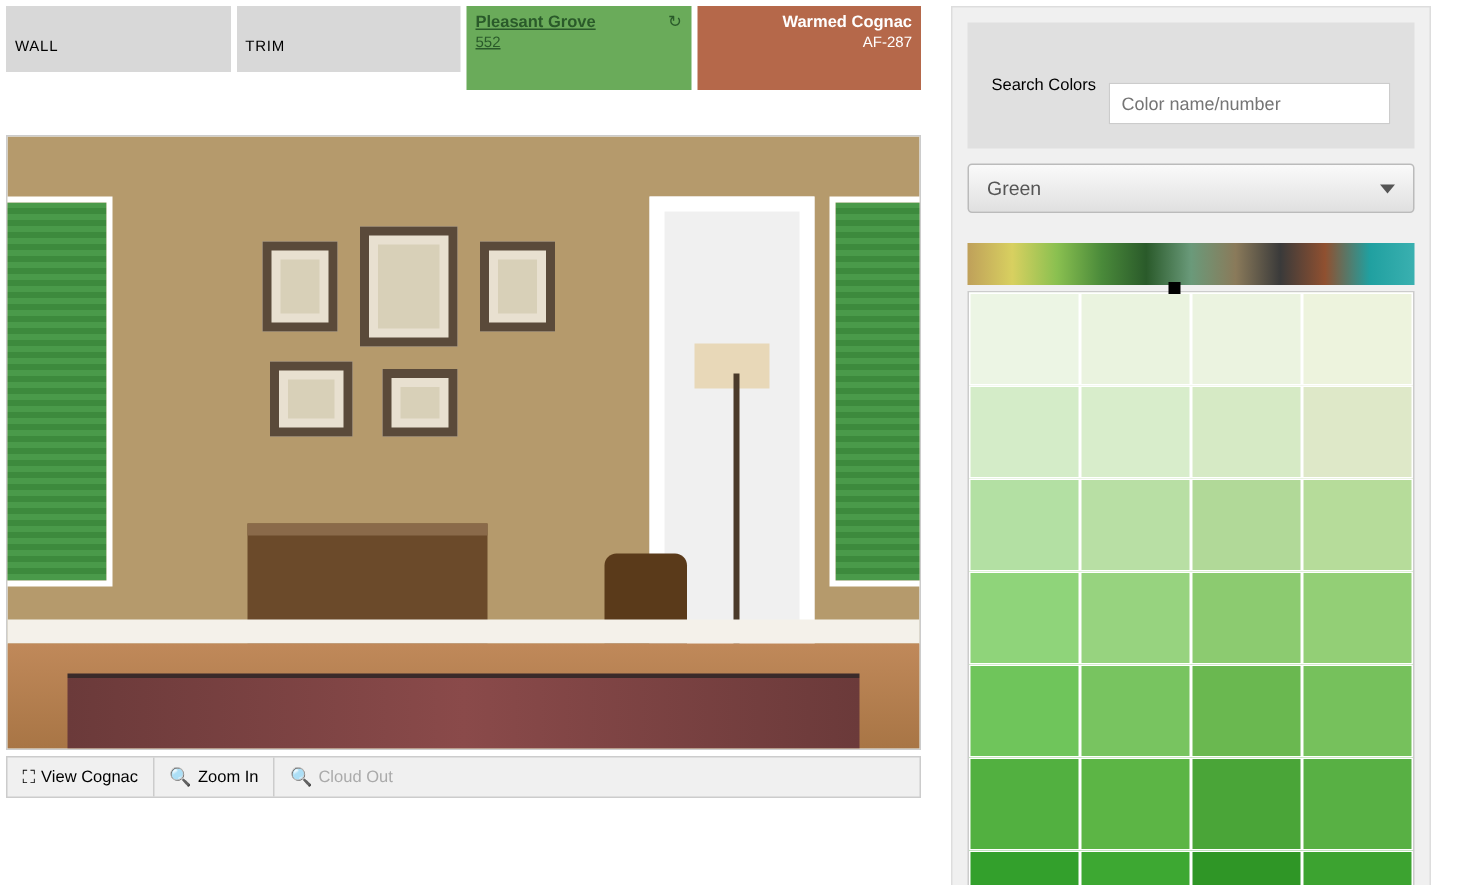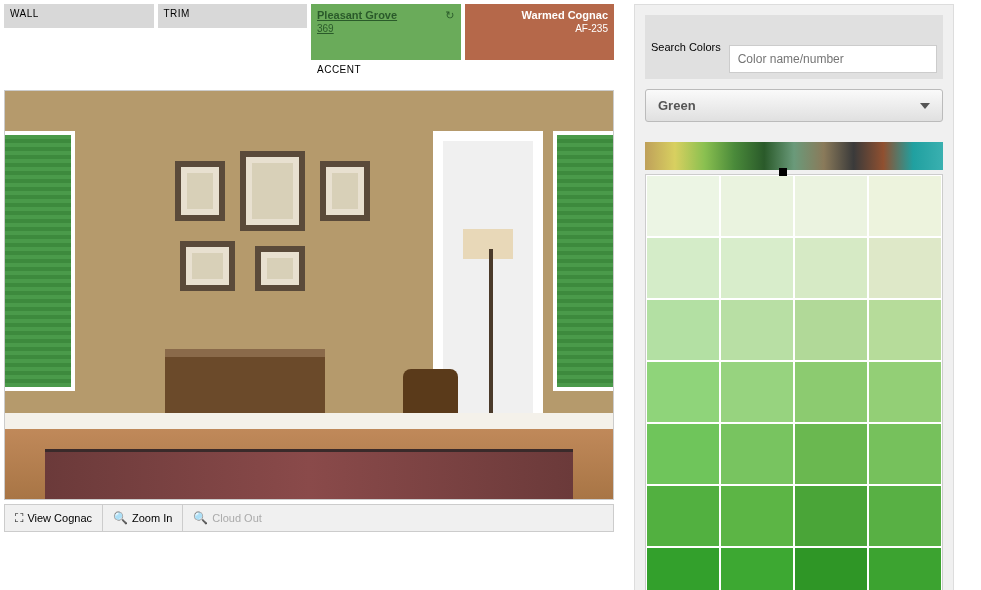--- a/index.html
+++ b/index.html
@@ -6,21 +6,21 @@
 body { font-family: Arial, sans-serif; background: #fff; width: 981px; height: 590px; overflow: hidden; }
 .container { display: flex; gap: 20px; padding: 4px; }
 .left-panel { width: 610px; }
 .right-panel { width: 320px; background: #f0f0f0; border: 1px solid #ddd; padding: 10px; }
 
 .swatch-row { display: flex; gap: 4px; margin-bottom: 4px; }
 .swatch { flex: 1; height: 82px; position: relative; display: flex; flex-direction: column; }
 .swatch-color { height: 56px; padding: 4px 6px; font-size: 11px; line-height: 1.3; position: relative; }
 .swatch-name { font-weight: bold; }
 .swatch-code { font-size: 10px; }
-.swatch-label { height: 24px; background: #d8d8d8; padding: 4px 6px; font-size: 10px; letter-spacing: 0.5px; }
+.swatch-label { height: 24px; background: #d8d8d8; padding: 22px 6px; font-size: 10px; letter-spacing: 0.5px; }
 .swatch.active .swatch-label { background: #fff; }
 .swatch-arrow { position: absolute; top: 4px; right: 6px; font-size: 11px; }
 
 .room-image { width: 610px; height: 410px; border: 1px solid #ccc; background: #f5f5f5; position: relative; overflow: hidden; }
 .room-wall { position: absolute; inset: 0; }
 .room-baseboard { position: absolute; bottom: 70px; left: 0; right: 0; height: 16px; background: #f4f1ea; }
 .room-floor { position: absolute; bottom: 0; left: 0; right: 0; height: 70px; background: linear-gradient(#c0895a, #a87545); }
 .room-rug { position: absolute; bottom: 0; left: 40px; right: 40px; height: 50px; background: linear-gradient(90deg, #6b3a3a, #8a4a4a, #6b3a3a); border-top: 3px solid #3a2a2a; }
 .shutter { position: absolute; width: 90px; height: 260px; background: repeating-linear-gradient(#4a9a4a 0 4px, #3d8a3d 4px 8px); border: 4px solid #fff; top: 40px; }
 .shutter.left { left: -20px; }
@@ -32,25 +32,25 @@
 .desk-top { height: 8px; background: #8a6a4a; }
 .lamp { position: absolute; bottom: 70px; right: 120px; width: 4px; height: 180px; background: #4a3a2a; }
 .lampshade { position: absolute; bottom: 240px; right: 100px; width: 50px; height: 30px; background: #e8d8b8; }
 .chair { position: absolute; bottom: 70px; right: 155px; width: 55px; height: 60px; background: #5a3a1a; border-radius: 8px 8px 0 0; }
 
 .controls { display: flex; gap: 0; margin-top: 4px; background: #f0f0f0; border: 1px solid #ccc; font-size: 11px; }
 .ctrl-btn { padding: 6px 10px; border-right: 1px solid #ccc; display: flex; align-items: center; gap: 4px; cursor: pointer; }
 .ctrl-btn:last-child { border-right: none; color: #aaa; }
 .ctrl-icon { font-size: 12px; }
 
-.search-row { display: flex; align-items: center; gap: 8px; background: #e0e0e0; padding: 6px; margin-bottom: 10px; }
+.search-row { display: flex; align-items: center; gap: 8px; background: #e0e0e0; padding: 16px; margin-bottom: 10px; }
 .search-label { font-size: 11px; }
 .search-input { flex: 1; padding: 6px 8px; border: 1px solid #ccc; font-size: 12px; color: #888; margin-top: 24px; }
 
-.dropdown { background: linear-gradient(#fafafa, #e0e0e0); border: 1px solid #bbb; border-radius: 3px; padding: 8px 12px; font-size: 13px; font-weight: bold; color: #555; display: flex; justify-content: space-between; align-items: center; cursor: pointer; margin-bottom: 20px; text-align: right; }
+.dropdown { background: linear-gradient(#fafafa, #e0e0e0); border: 1px solid #bbb; border-radius: 3px; padding: 8px 12px; font-size: 13px; font-weight: normal; color: #555; display: flex; justify-content: space-between; align-items: center; cursor: pointer; margin-bottom: 20px; text-align: right; }
 .dropdown-arrow { width: 0; height: 0; border-left: 5px solid transparent; border-right: 5px solid transparent; border-top: 6px solid #555; }
 
 .spectrum { height: 28px; margin-bottom: 4px; position: relative; background: linear-gradient(90deg, #bfa05a, #d8d060, #8ac050, #4a8a3a, #2a5a2a, #6a9a7a, #8a7a5a, #3a3a3a, #905030, #20a0a0, #3ab0b0); }
 .spectrum-marker { position: absolute; bottom: -6px; left: 45%; width: 8px; height: 8px; background: #000; }
 
 .palette { display: grid; grid-template-columns: repeat(4, 1fr); gap: 0; border: 1px solid #ccc; }
 .palette-cell { height: 62px; border: 1px solid #fff; }
 </style>
 </head>
 <body>
@@ -61,29 +61,28 @@
     <div class="swatch-row">
       <div class="swatch">
         <div class="swatch-label">WALL</div>
       </div>
       <div class="swatch">
         <div class="swatch-label">TRIM</div>
       </div>
       <div class="swatch active">
         <div class="swatch-color" style="background: rgb(106, 171, 90); color: rgb(42, 90, 42); text-decoration: underline;">
           <div class="swatch-name">Pleasant Grove</div>
-          <div class="swatch-code">369</div>
+          <div class="swatch-code">552</div>
           <span class="swatch-arrow">↻</span>
         </div>
-        <div class="swatch-label">ACCENT</div>
       </div>
       <div class="swatch">
         <div class="swatch-color" style="background: rgb(181, 104, 74); color: rgb(255, 255, 255); text-align: right;">
           <div class="swatch-name">Warmed Cognac</div>
-          <div class="swatch-code">AF-235</div>
+          <div class="swatch-code">AF-287</div>
         </div>
       </div>
     </div>
 
     <div class="room-image">
       <div class="room-wall" style="background: rgb(181, 154, 108);"></div>
       <div class="shutter left"></div>
       <div class="window-right"></div>
       <div class="shutter right" style="right:-30px"></div>
       <div class="frame" style="top:70px;left:170px;width:50px;height:60px">

